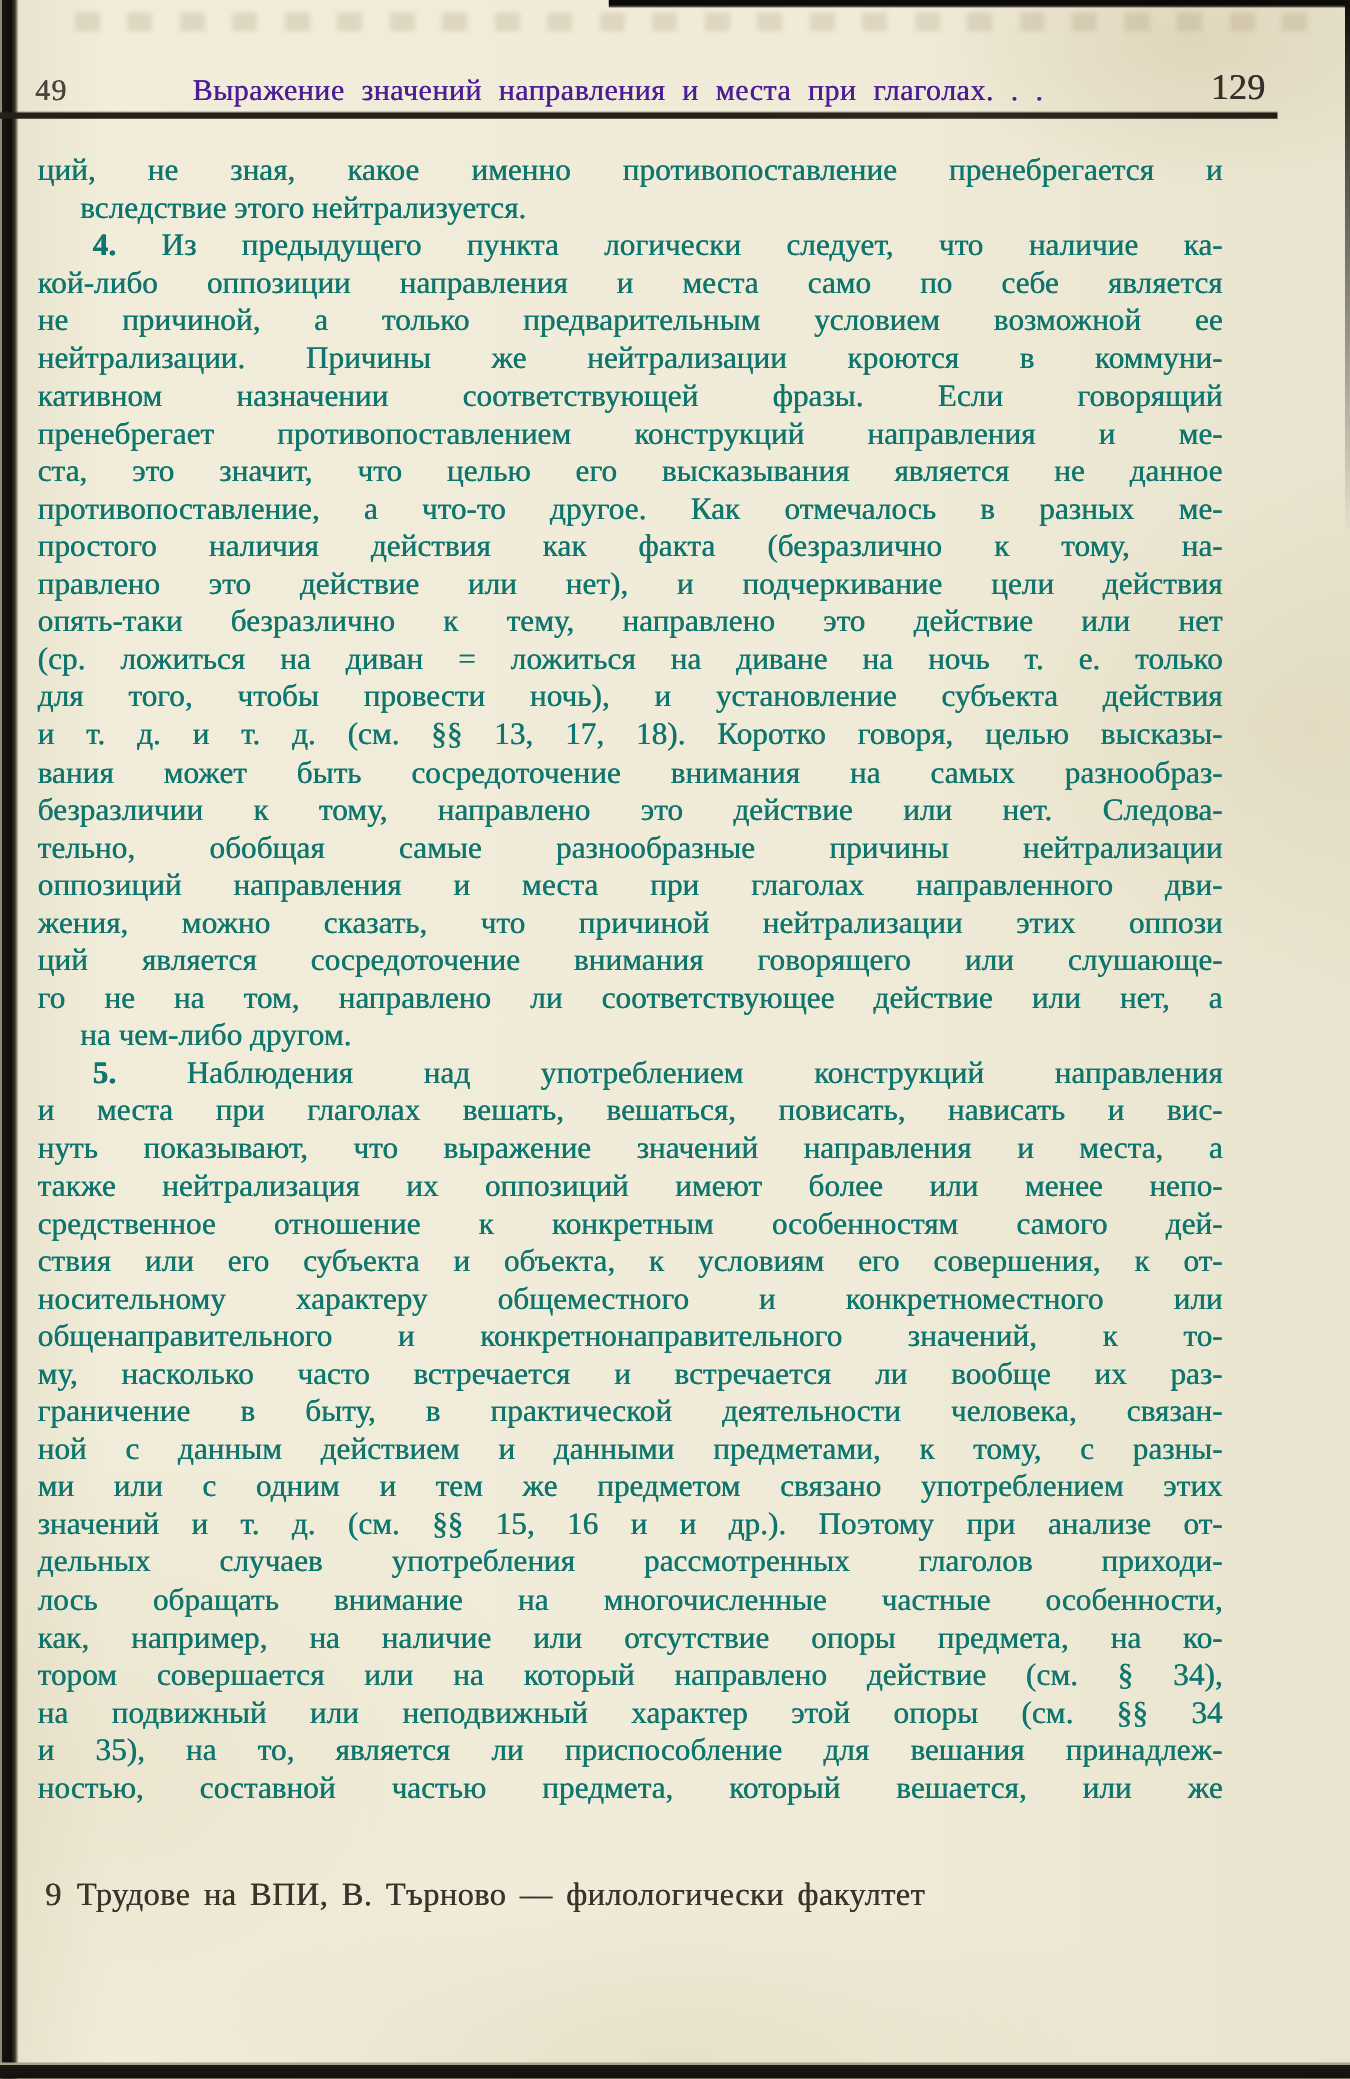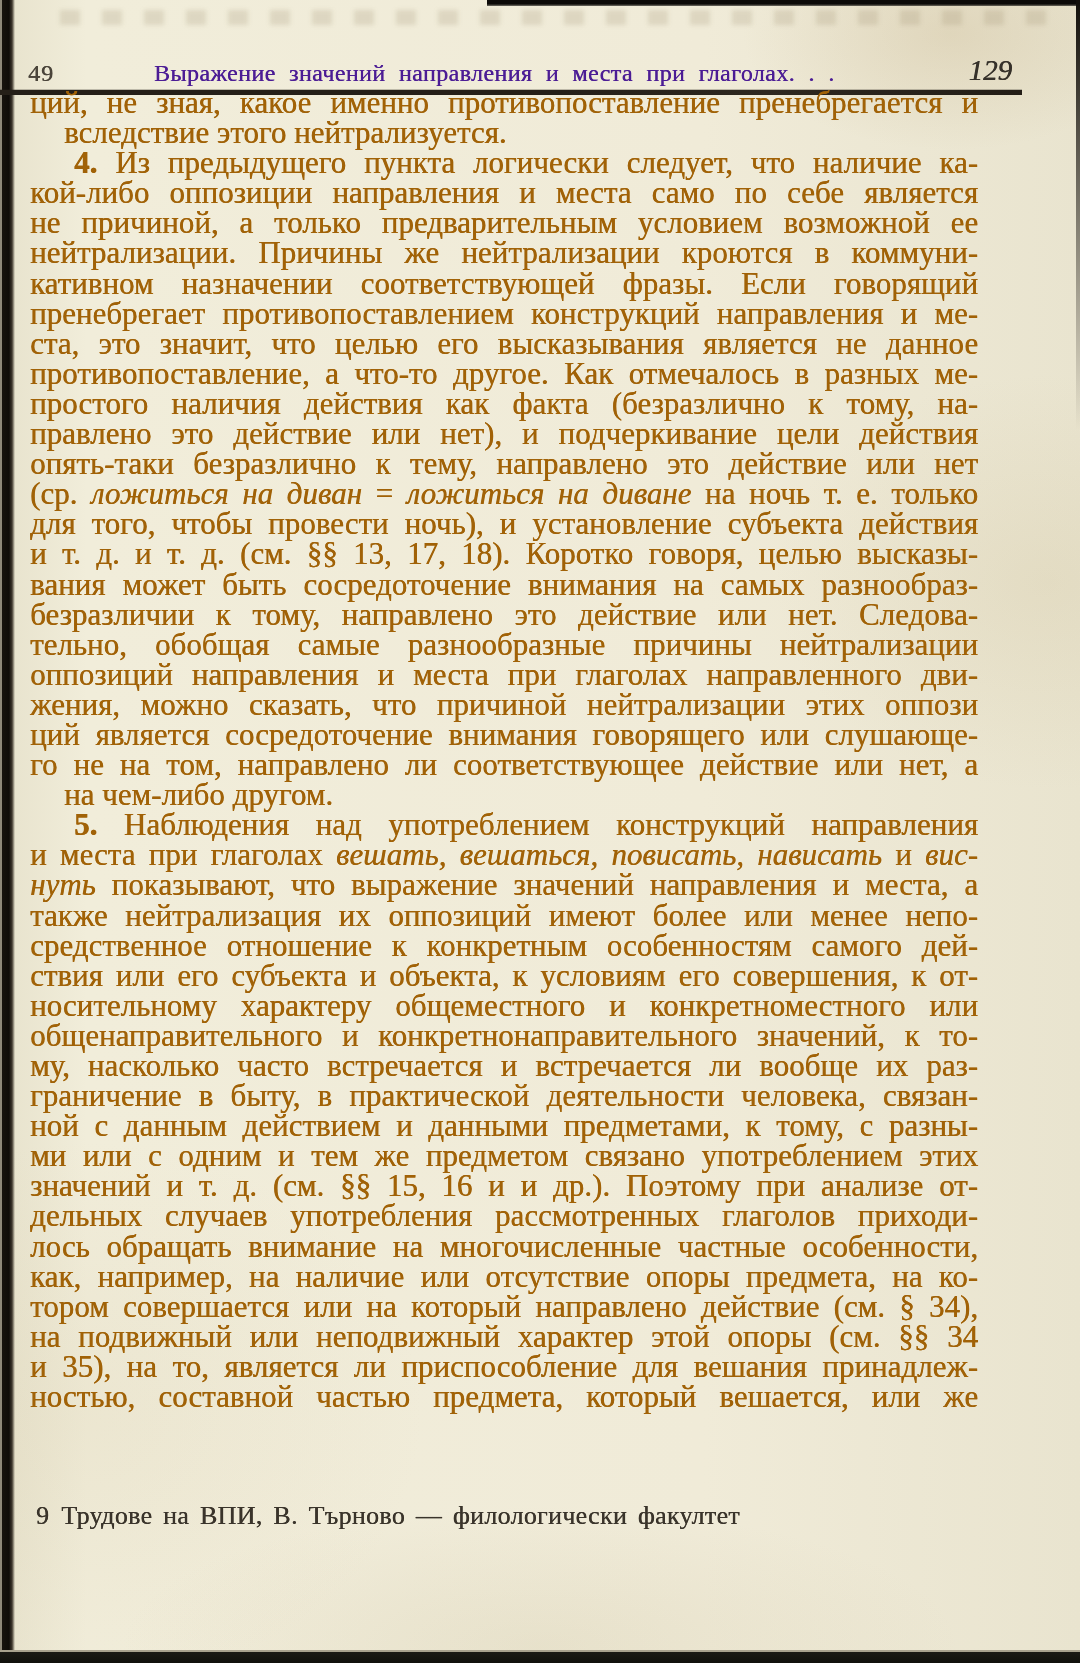--- a/index.html
+++ b/index.html
@@ -42,35 +42,35 @@
     position:absolute;left:28px;right:68px;top:54px;
     display:flex;align-items:flex-end;
     color:#38322a;
   }
   .pagemark{font-size:24px;color:#4a443a;letter-spacing:1px;text-shadow:.4px 0 0 currentColor;}
   .running-title{
     flex:1;text-align:center;font-size:24px;color:#4c1d95;
     word-spacing:7px;letter-spacing:.4px;margin-right:34px;
     text-shadow:.4px 0 0 currentColor;white-space:nowrap;
   }
-  .pageno{font-size:29px;color:#36312a;text-shadow:.4px 0 0 currentColor;font-style:italic;}
+  .pageno{font-size:29px;color:#36312a;text-shadow:.4px 0 0 currentColor;}
   .rule{
     position:absolute;left:0;top:90px;width:1022px;height:5px;
     background:linear-gradient(90deg,#251f18 0 55%,#2e2820 75%,#231d16);
     box-shadow:0 -1px 0 rgba(37,31,24,.25);
   }
   .body-text{
-    position:absolute;left:30px;top:88px;width:948px;
-    font-size:31px;line-height:30.1px;color:#a16207;
+    position:absolute;left:30px;top:122px;width:948px;
+    font-size:25px;line-height:30.1px;color:#0f766e;
     text-shadow:.4px 0 0 currentColor;
   }
   .line{text-align:justify;text-align-last:justify;height:30.1px;overflow:visible;}
   .line.end{text-align-last:left;margin-left:34px;}
   .line.indent{padding-left:44px;}
-  .it{font-style:italic;}
+  .it{}
   .b{font-weight:bold;}
   .footnote{
     position:absolute;left:36px;top:1501px;
     font-size:26px;color:#3a342b;word-spacing:4px;letter-spacing:.3px;
     text-shadow:.3px 0 0 currentColor;
   }
   .footnote .fn-marker{margin-right:12px;}
 </style>
 </head>
 <body>

